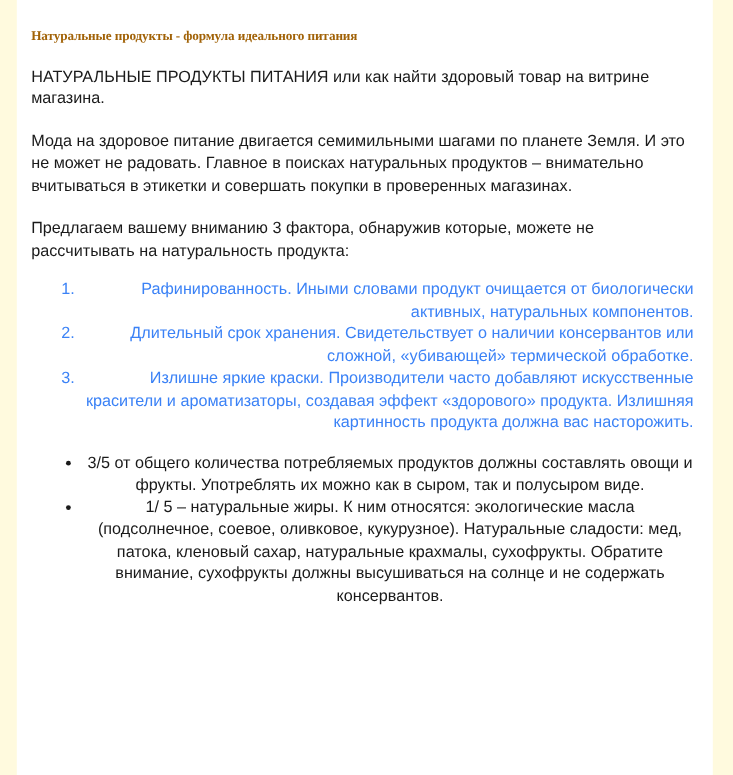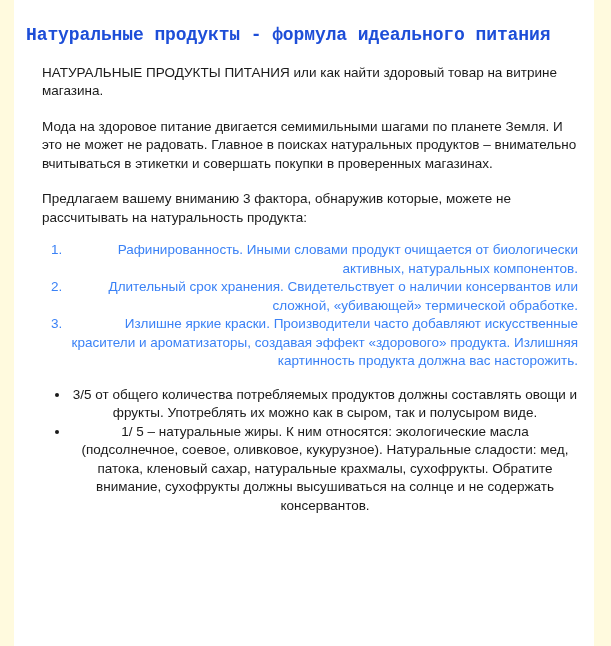--- a/index.html
+++ b/index.html
@@ -28,35 +28,35 @@
     height: 646px;
     background: #ffffff;
     box-sizing: border-box;
     padding: 0;
     overflow: hidden;
   }
   .inner {
     padding: 12px 16px 0 12px;
   }
   h1.article-title {
-    font-family: Liberation Mono, monospace;
-    font-size: 18px;
+    font-family: Liberation Serif, serif;
+    font-size: 11px;
     font-weight: bold;
-    color: #1d4ed8;
+    color: #a16207;
     margin: 12px 0 0 0;
     padding: 0;
     line-height: 1.25;
     letter-spacing: -0.1px;
   }
   p.para {
     font-family: "Liberation Sans", sans-serif;
     font-size: 13.5px;
     color: #1a1a1a;
     line-height: 18.5px;
-    margin: 17px 0 0 16px;
+    margin: 17px 0 0 0;
     padding: 0;
   }
   ol.numbered-list {
     margin: 14px 0 0 0;
     padding: 0 0 0 40px;
     list-style-position: outside;
     list-style-type: decimal;
   }
   ol.numbered-list > li {
     font-family: Liberation Sans, sans-serif;

